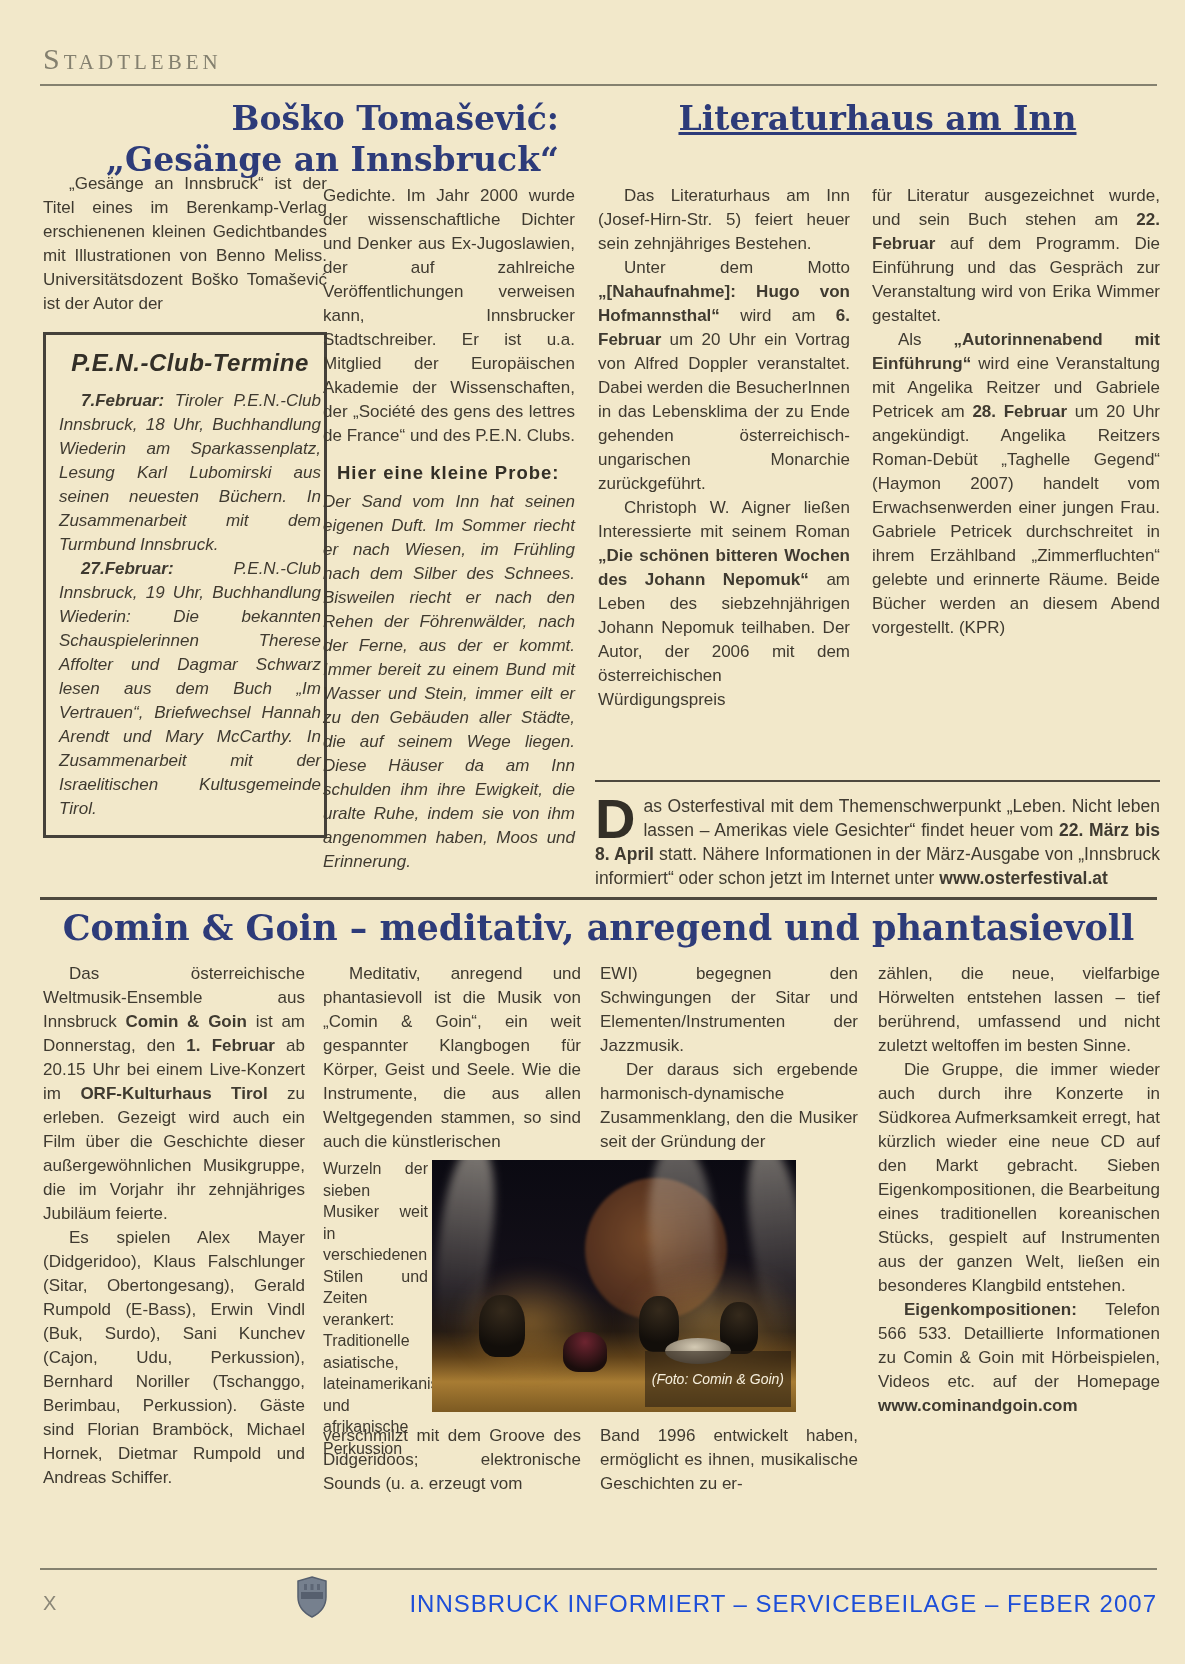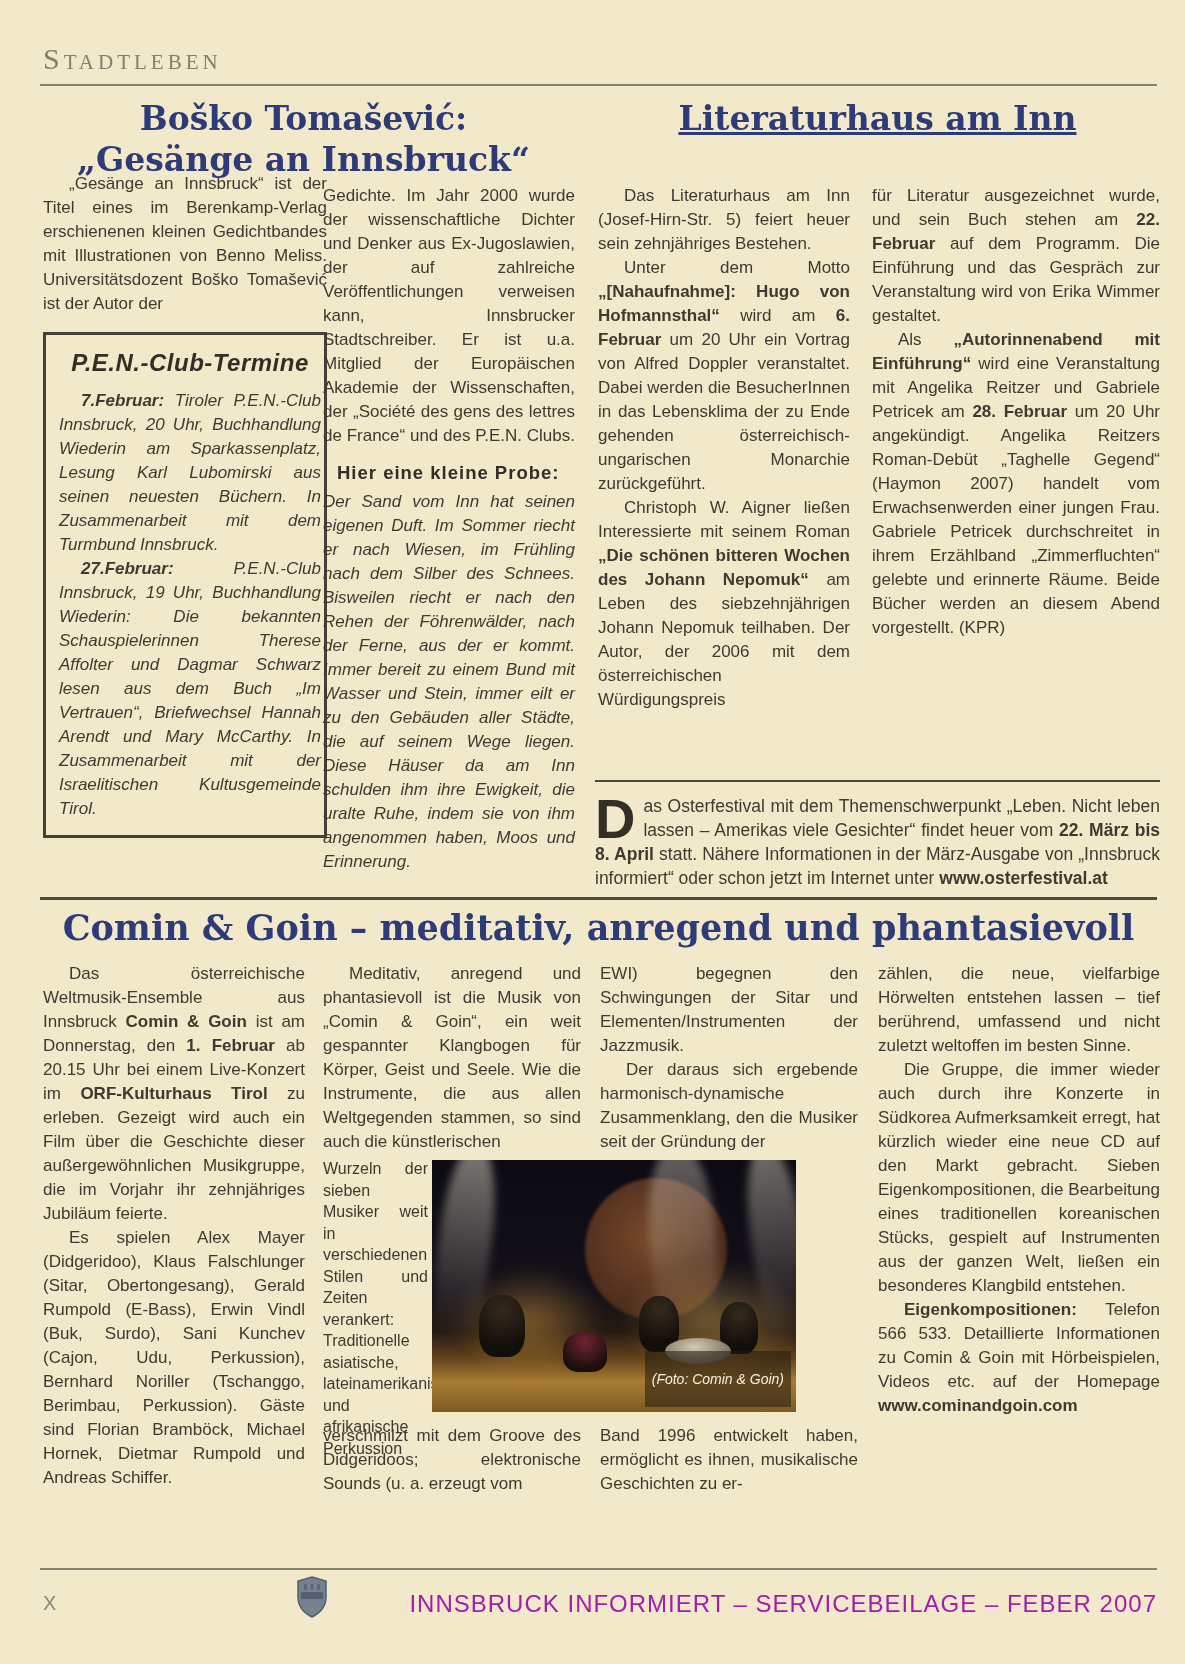--- a/index.html
+++ b/index.html
@@ -102,42 +102,42 @@
   .ph-caption{
     position:absolute;right:5px;bottom:5px;
     font-style:italic;font-size:14px;color:#f6efdd;
     background:rgba(35,26,16,.55);padding:20px 7px;
   }
 
   
   .footer-x{position:absolute;left:43px;top:1592px;font-size:20px;color:#8b8778;}
   .imprint{
     position:absolute;right:28px;top:1590px;font-size:24px;letter-spacing:1px;
-    color:#a21caf;
+    color:#1d4ed8;
   }
   .crest{position:absolute;left:296px;top:1576px;width:32px;height:42px;}
 </style>
 </head>
 <body>
 
 <div class="page">
 
   <div class="kicker">Stadtleben</div>
   <div class="rule" style="left:40px;top:84px;width:1117px;height:2px;"></div>
 
-  <div class="headline" id="a1-title" style="left:36px;top:98px;width:535px;">
+  <div class="headline" id="a1-title" style="left:24px;top:98px;width:535px;text-align:right;">
     <span class="hl-line">Boško Tomašević:</span>
     <span class="hl-line">„Gesänge an Innsbruck“</span>
   </div>
 
   <div class="col" style="left:43px;top:172px;width:284px;">
     <p class="body-p"><span>„Gesänge an Innsbruck“ ist der Titel eines im Berenkamp-Verlag erschienenen kleinen Gedichtbandes mit Illustrationen von Benno Meliss. Universitätsdozent Boško Tomašević ist der Autor der</span></p>
     <div class="pen-box">
       <p class="pen-title">P.E.N.-Club-Termine</p>
-      <p class="pen-entry"><span class="b">7.Februar:</span><span> Tiroler P.E.N.-Club Innsbruck, 20 Uhr, Buchhandlung Wiederin am Sparkassenplatz, Lesung Karl Lubomirski aus seinen neuesten Büchern. In Zusammenarbeit mit dem Turmbund Innsbruck.</span></p>
+      <p class="pen-entry"><span class="b">7.Februar:</span><span> Tiroler P.E.N.-Club Innsbruck, 18 Uhr, Buchhandlung Wiederin am Sparkassenplatz, Lesung Karl Lubomirski aus seinen neuesten Büchern. In Zusammenarbeit mit dem Turmbund Innsbruck.</span></p>
       <p class="pen-entry"><span class="b">27.Februar:</span><span> P.E.N.-Club Innsbruck, 19 Uhr, Buchhandlung Wiederin: Die bekannten Schauspielerinnen Therese Affolter und Dagmar Schwarz lesen aus dem Buch „Im Vertrauen“, Briefwechsel Hannah Arendt und Mary McCarthy. In Zusammenarbeit mit der Israelitischen Kultusgemeinde Tirol.</span></p>
     </div>
   </div>
 
   <div class="col" style="left:323px;top:184px;width:252px;">
     <p class="body-p cont"><span>Gedichte. Im Jahr 2000 wurde der wissenschaftliche Dichter und Denker aus Ex-Jugoslawien, der auf zahlreiche Veröffentlichungen verweisen kann, Innsbrucker Stadtschreiber. Er ist u.a. Mitglied der Europäischen Akademie der Wissenschaften, der „Société des gens des lettres de France“ und des P.E.N. Clubs.</span></p>
     <p class="probe-heading">Hier eine kleine Probe:</p>
     <p class="body-p cont italic-p">Der Sand vom Inn hat seinen eigenen Duft. Im Sommer riecht er nach Wiesen, im Frühling nach dem Silber des Schnees. Bisweilen riecht er nach den Rehen der Föhrenwälder, nach der Ferne, aus der er kommt. Immer bereit zu einem Bund mit Wasser und Stein, immer eilt er zu den Gebäuden aller Städte, die auf seinem Wege liegen. Diese Häuser da am Inn schulden ihm ihre Ewigkeit, die uralte Ruhe, indem sie von ihm angenommen haben, Moos und Erinnerung.</p>
   </div>
 

